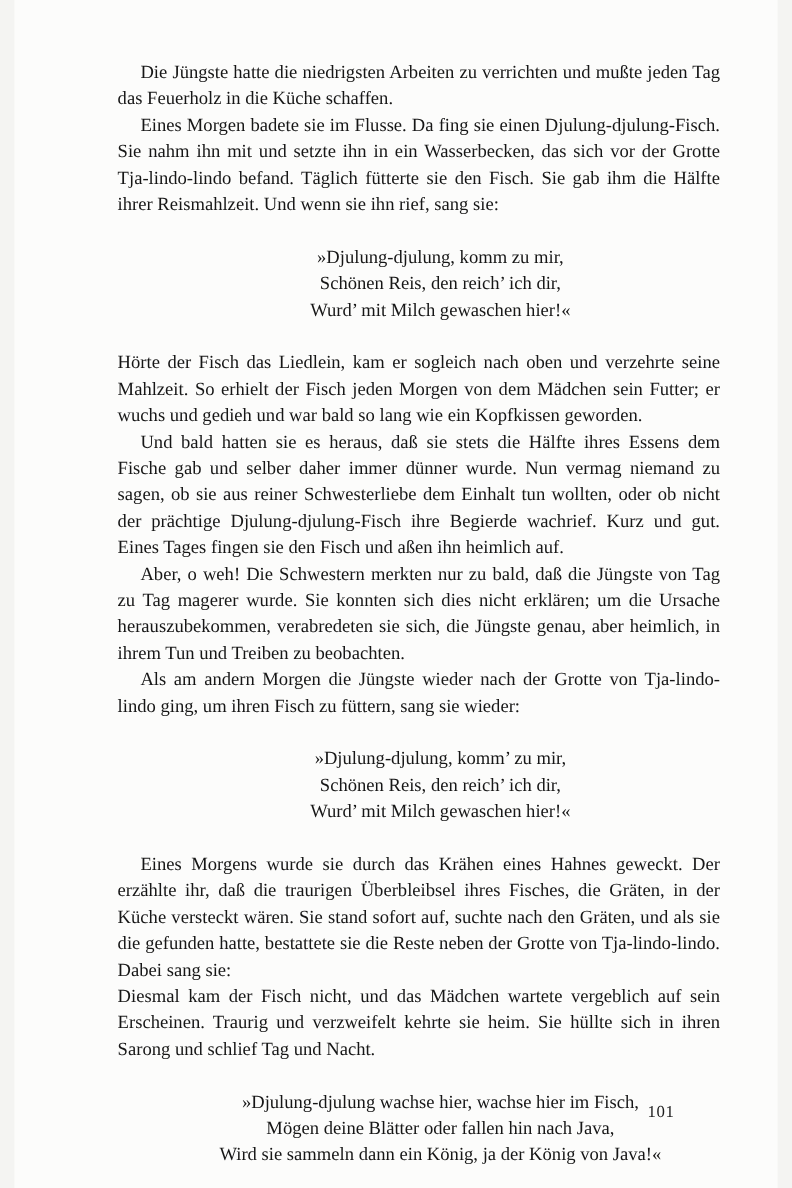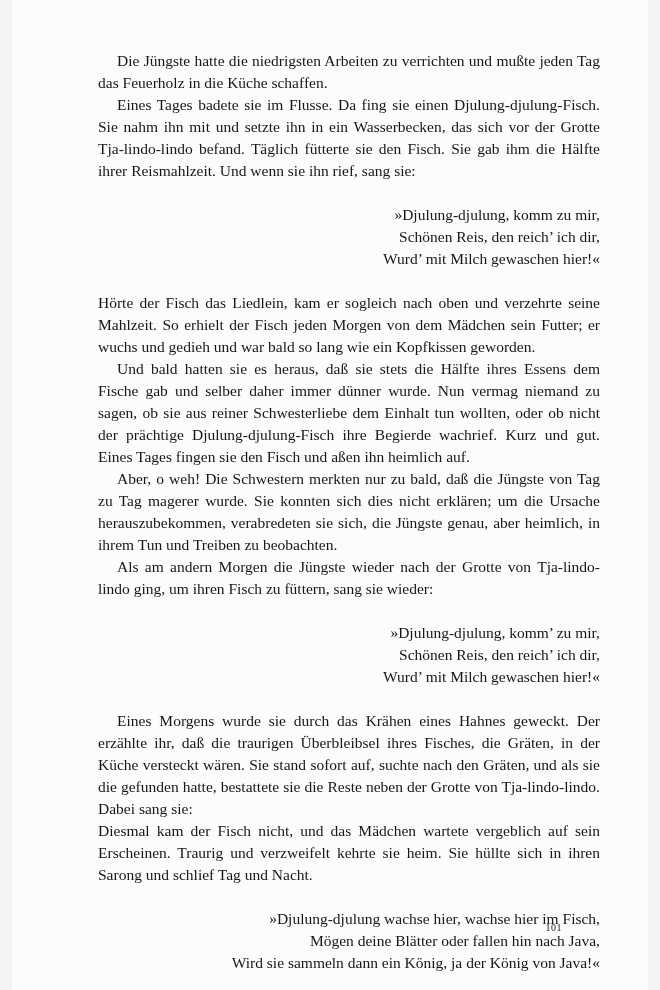--- a/index.html
+++ b/index.html
@@ -30,40 +30,40 @@
     text-align: justify;
     hyphens: manual;
   }
   .para.indent {
     text-indent: 19px;
   }
   .verse {
     margin: 22px 0 22px 36px;
   }
   .verse-line {
-    text-align: right;
+    text-align: center;
     white-space: nowrap;
   }
   .page-number {
     position: absolute;
     top: 921px;
     right: 86px;
-    font-size: 10px;
+    font-size: 14px;
     line-height: 14px;
     letter-spacing: 0.5px;
     color: #1c1c1c;
   }
 </style>
 </head>
 <body>
 
 <div class="page">
   <div class="text-block">
       <p class="para indent">Die Jüngste hatte die niedrigsten Arbeiten zu verrichten und mußte jeden Tag das Feuerholz in die Küche schaffen.</p>
-      <p class="para indent">Eines Tages badete sie im Flusse. Da fing sie einen Djulung-djulung-Fisch. Sie nahm ihn mit und setzte ihn in ein Wasserbecken, das sich vor der Grotte Tja-lindo-lindo befand. Täglich fütterte sie den Fisch. Sie gab ihm die Hälfte ihrer Reismahlzeit. Und wenn sie ihn rief, sang sie:</p>
+      <p class="para indent">Eines Morgen badete sie im Flusse. Da fing sie einen Djulung-djulung-Fisch. Sie nahm ihn mit und setzte ihn in ein Wasserbecken, das sich vor der Grotte Tja-lindo-lindo befand. Täglich fütterte sie den Fisch. Sie gab ihm die Hälfte ihrer Reismahlzeit. Und wenn sie ihn rief, sang sie:</p>
       <div class="verse">
         <div class="verse-line">»Djulung-djulung, komm zu mir,</div>
         <div class="verse-line">Schönen Reis, den reich’ ich dir,</div>
         <div class="verse-line">Wurd’ mit Milch gewaschen hier!«</div>
       </div>
       <p class="para">Hörte der Fisch das Liedlein, kam er sogleich nach oben und verzehrte seine Mahlzeit. So erhielt der Fisch jeden Morgen von dem Mädchen sein Futter; er wuchs und gedieh und war bald so lang wie ein Kopfkissen geworden.</p>
       <p class="para indent">Und bald hatten sie es heraus, daß sie stets die Hälfte ihres Essens dem Fische gab und selber daher immer dünner wurde. Nun vermag niemand zu sagen, ob sie aus reiner Schwesterliebe dem Einhalt tun wollten, oder ob nicht der prächtige Djulung-djulung-Fisch ihre Begierde wachrief. Kurz und gut. Eines Tages fingen sie den Fisch und aßen ihn heimlich auf.</p>
       <p class="para indent">Aber, o weh! Die Schwestern merkten nur zu bald, daß die Jüngste von Tag zu Tag magerer wurde. Sie konnten sich dies nicht erklären; um die Ursache herauszubekommen, verabredeten sie sich, die Jüngste genau, aber heimlich, in ihrem Tun und Treiben zu beobachten.</p>
       <p class="para indent">Als am andern Morgen die Jüngste wieder nach der Grotte von Tja-lindo-lindo ging, um ihren Fisch zu füttern, sang sie wieder:</p>
       <div class="verse">

